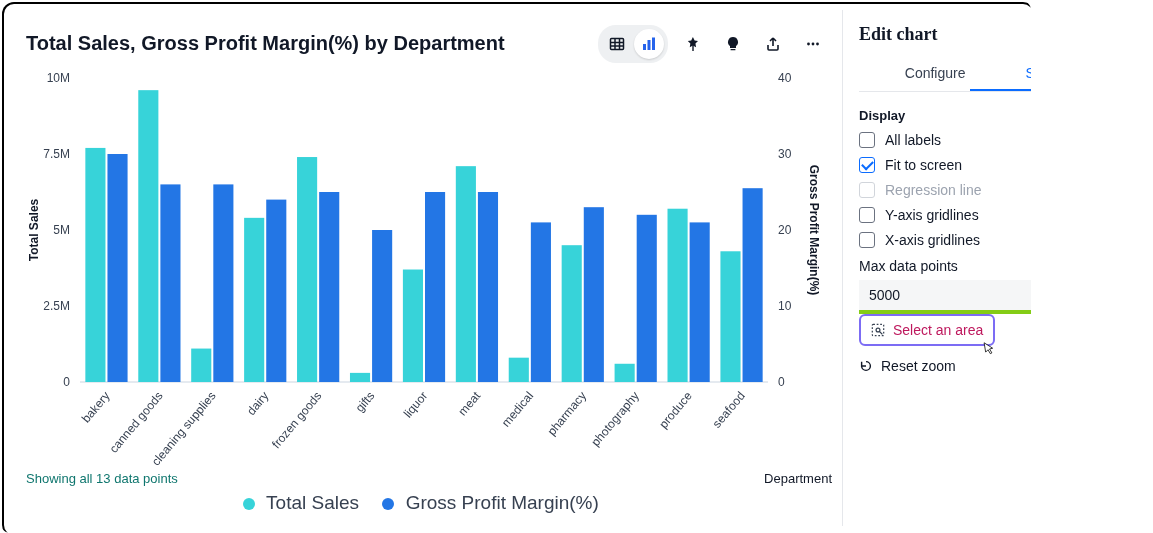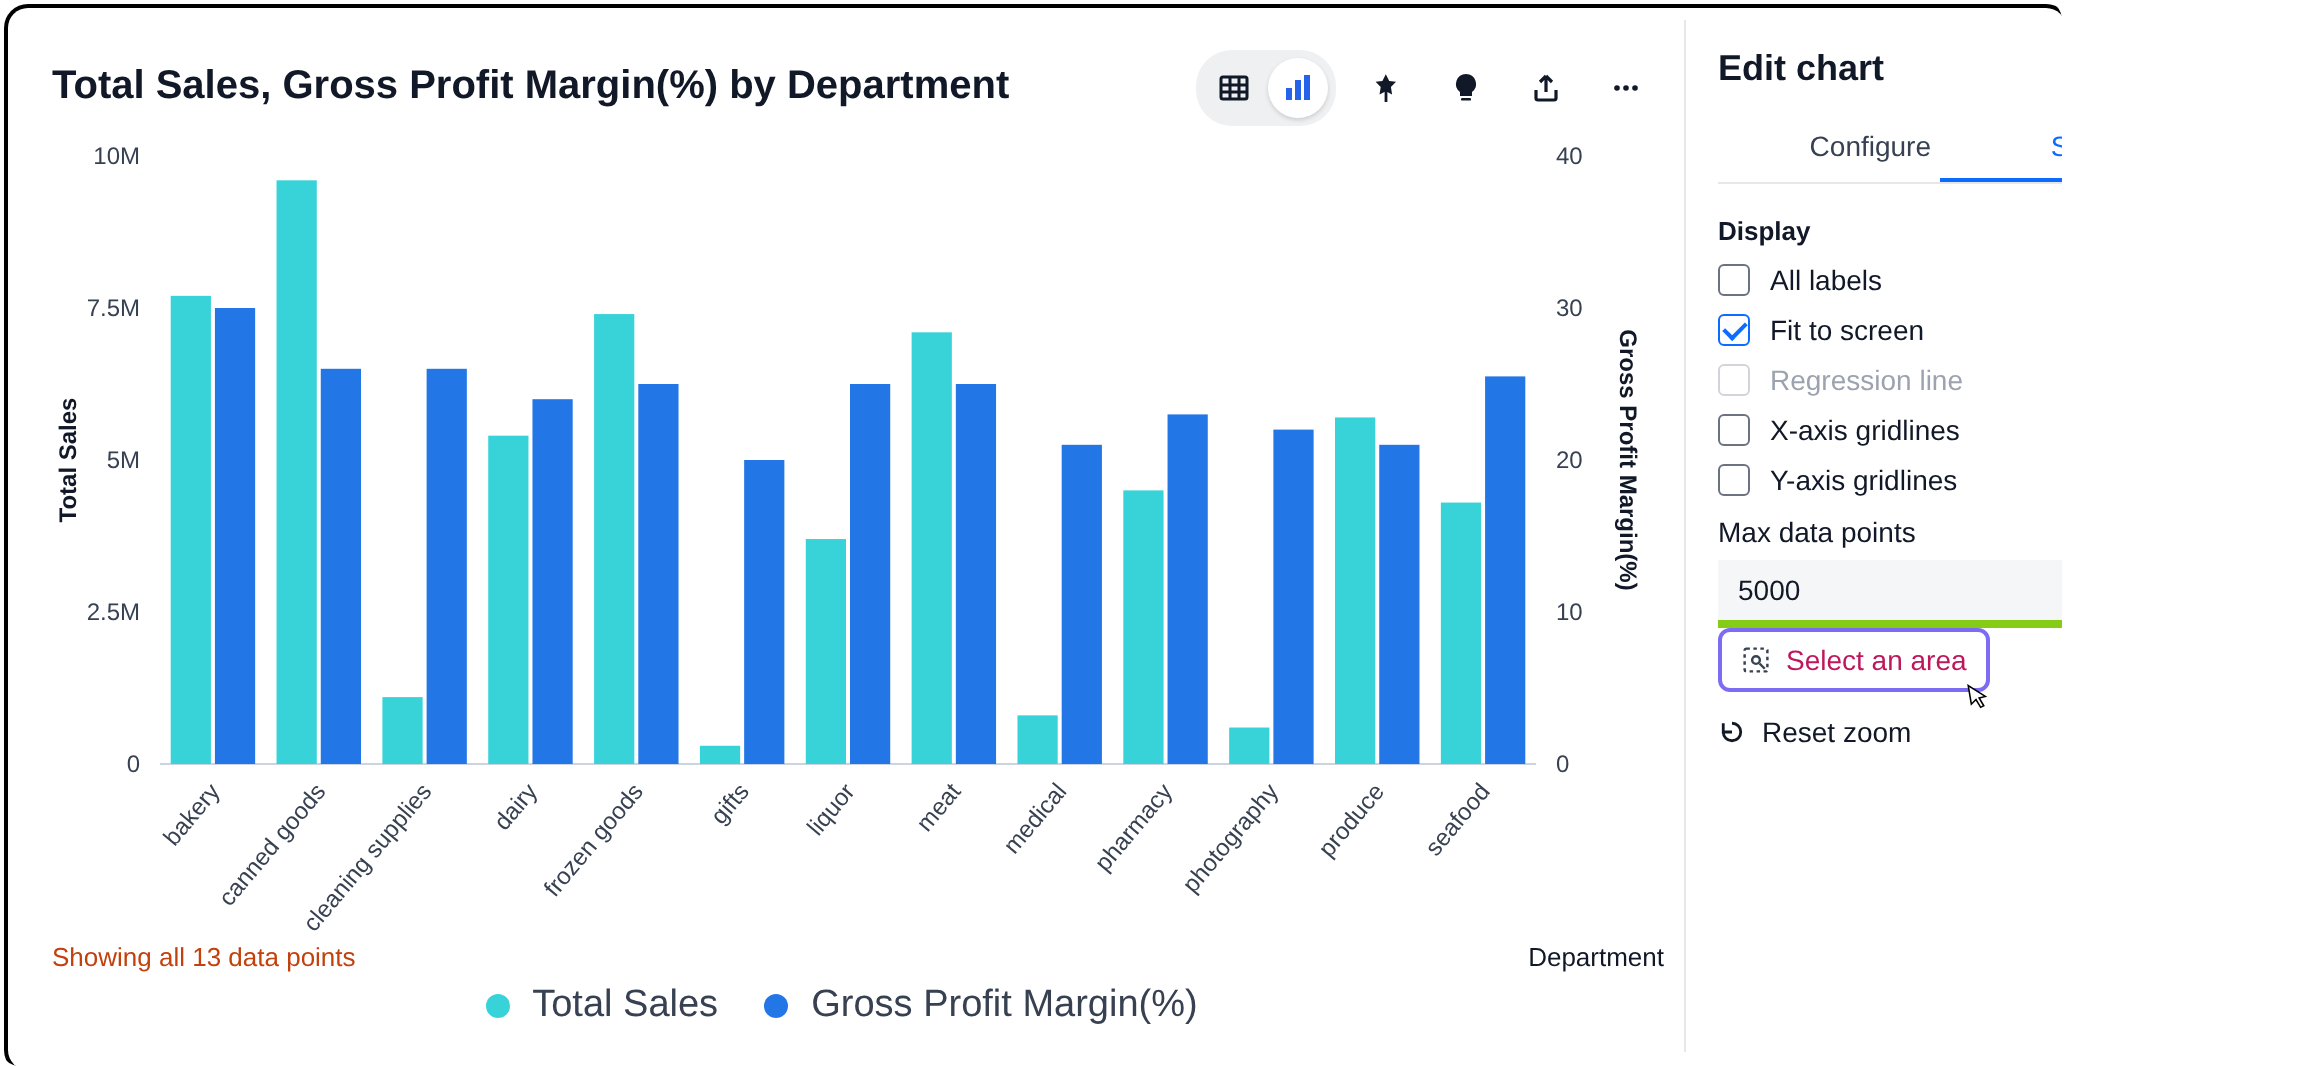--- a/index.html
+++ b/index.html
@@ -49,34 +49,34 @@
   .icon-btn svg{width:16px;height:16px;}
   .icon-btn.active{background:#fff;box-shadow:0 1px 2px rgba(0,0,0,.15);color:#2563eb;}
   .icon-btn.plain{background:transparent;}
 
   .plot-wrap{
     position:absolute;left:12px;right:12px;top:62px;bottom:58px;
   }
   .chart-svg{width:100%;height:100%;}
 
   .footer-line{
-    position:absolute;left:16px;bottom:40px;font-size:13px;color:#c2410c;
+    position:absolute;left:16px;bottom:40px;font-size:13px;color:#0f766e;
   }
   .x-title{
     position:absolute;left:0;right:0;bottom:40px;text-align:right;font-size:13px;color:#111827;
   }
   .legend{
     position:absolute;left:0;right:0;bottom:12px;text-align:center;color:#374151;font-size:19px;
   }
   .legend .dot{display:inline-block;width:12px;height:12px;border-radius:50%;vertical-align:-1px;margin:0 6px 0 18px;}
   .legend .dot.a{background:#37d3d9;margin-left:0;}
   .legend .dot.b{background:#2376e5;}
 
   
-  .panel-head{display:flex;align-items:center;justify-content:space-between;}
+  .panel-head{display:flex;align-items:center;justify-content:space-between;font-family:Liberation Serif, serif;}
   .panel-head h2{font-size:18px;font-weight:600;color:#111827;margin:6px 0 4px;}
   .close{width:28px;height:28px;display:flex;align-items:center;justify-content:center;border-radius:50%;background:#f3f4f6;cursor:pointer;}
   .close svg{width:12px;height:12px;}
   .tabs{display:flex;border-bottom:1px solid #e5e7eb;margin-top:6px;}
   .tab{flex:1;text-align:right;font-size:14px;color:#374151;padding:10px 4px;cursor:pointer;}
   .tab.active{color:#0b6cff;font-weight:500;box-shadow:inset 0 -2px 0 #0b6cff;}
   .sect-h{font-size:13px;font-weight:700;color:#111827;margin:16px 0 8px;}
   .check-row{display:flex;align-items:center;gap:10px;font-size:14px;color:#111827;margin:9px 0;cursor:pointer;}
   .check-row.disabled{color:#9ca3af;cursor:default;}
   .cbox{width:16px;height:16px;border:1.5px solid #6b7280;border-radius:3px;display:flex;align-items:center;justify-content:center;background:#fff;}
@@ -247,25 +247,25 @@
     <div class="check-row">
       <span class="cbox checked"></span>
       <span>Fit to screen</span>
     </div>
     <div class="check-row disabled">
       <span class="cbox"></span>
       <span>Regression line</span>
     </div>
     <div class="check-row">
       <span class="cbox"></span>
-      <span>X-axis gridlines</span>
+      <span>Y-axis gridlines</span>
     </div>
     <div class="check-row">
       <span class="cbox"></span>
-      <span>Y-axis gridlines</span>
+      <span>X-axis gridlines</span>
     </div>
 
     <div class="field-label">Max data points</div>
     <input class="field-input" value="5000" style="">
 
     <div class="select-area">
       <svg viewBox="0 0 16 16" fill="none" stroke="currentColor" stroke-width="1.4">
         <rect x="1.5" y="1.5" width="13" height="13" rx="1" stroke-dasharray="2 2"></rect>
         <circle cx="8" cy="8" r="2.2"></circle>
           <line x1="10" y1="10" x2="13" y2="13"></line>

